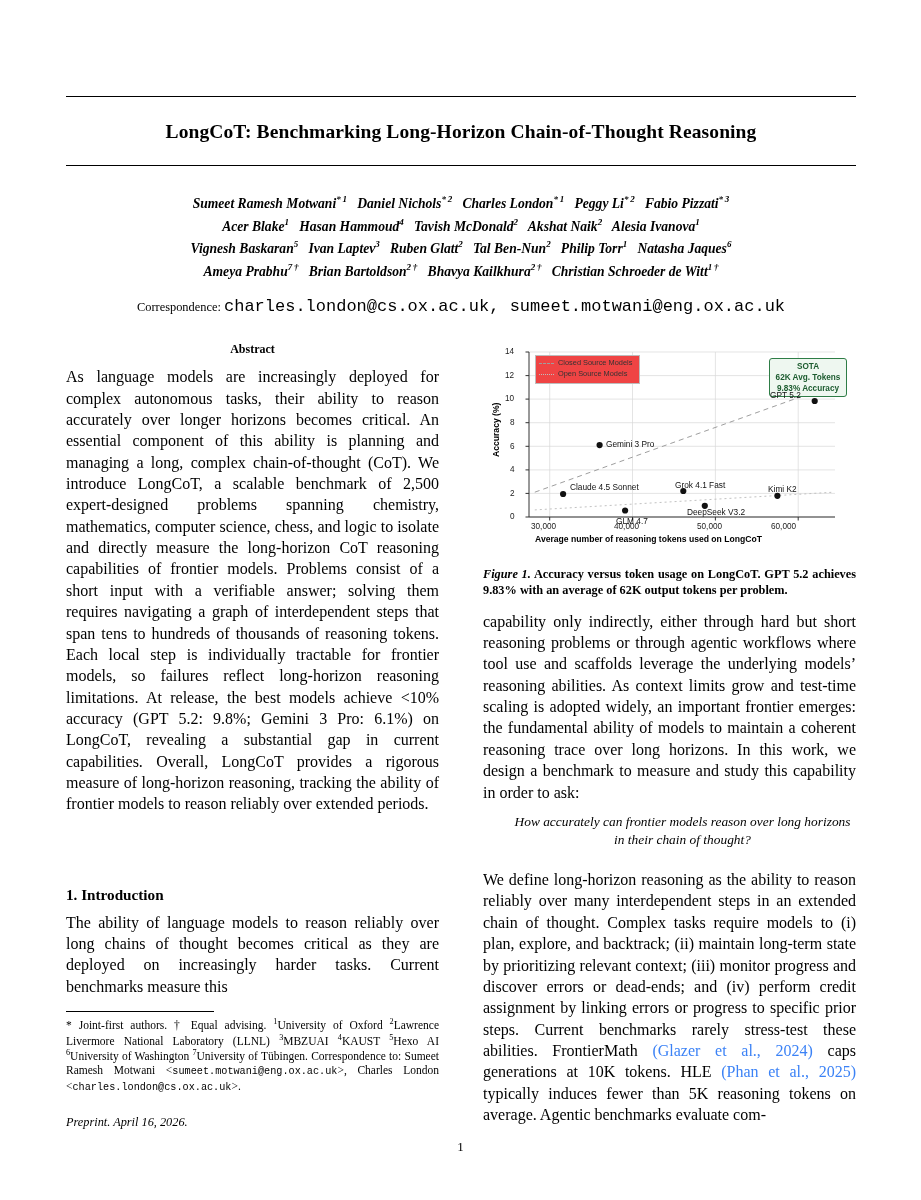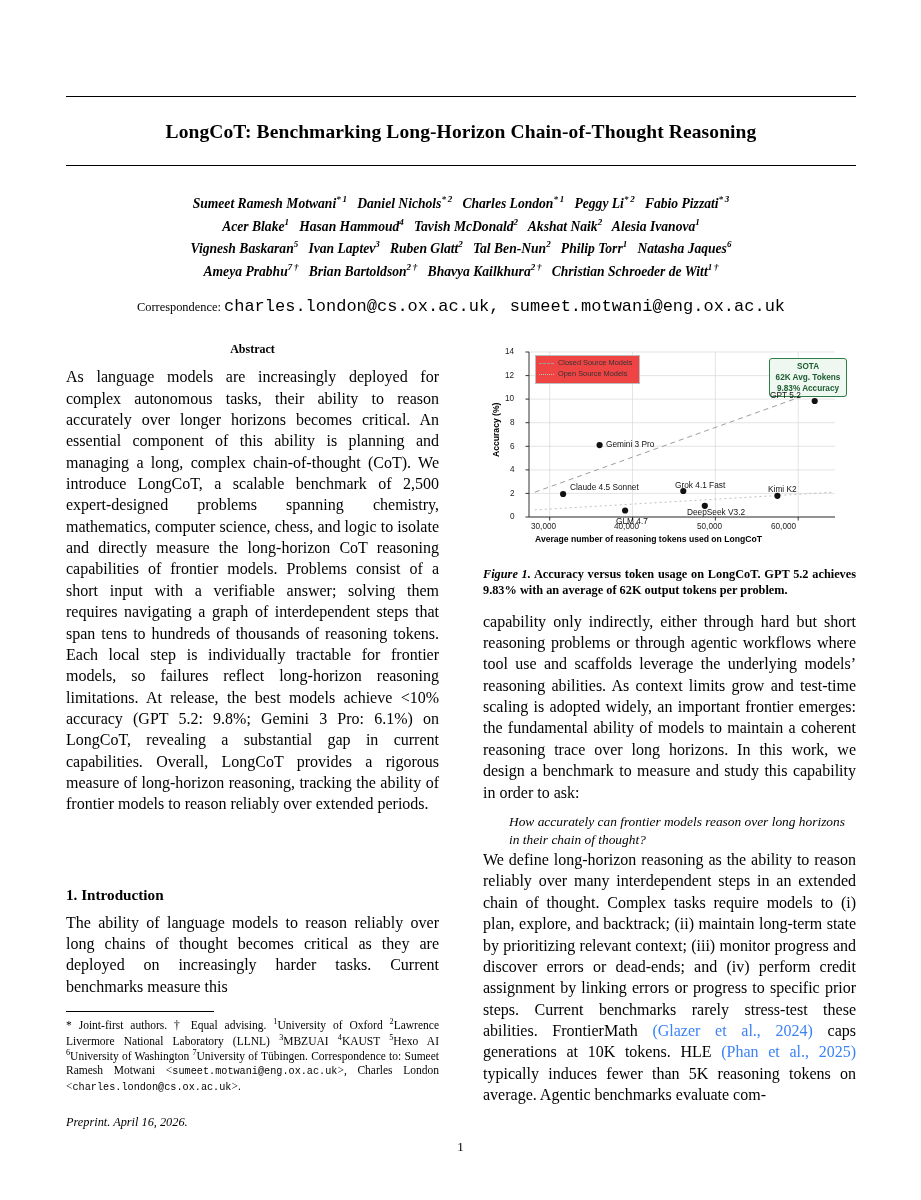--- a/index.html
+++ b/index.html
@@ -108,21 +108,22 @@
     line-height: 1.28;
     text-align: justify;
     font-weight: bold;
   }
   .figcaption .fignum { font-style: italic; }
 
   .quote-block {
     font-style: italic;
     font-size: 13.4px;
     line-height: 1.35;
-    margin: 10px 0 0 26px;
+    margin: 10px 0 20px 26px;
+    text-align: center;
   }
   .cite { color: #3b82f6; }
 
   
   .footnote-rule {
     width: 148px;
     border: 0;
     border-top: 0.9px solid #000;
     margin: 14px 0 5px 0;
   }

